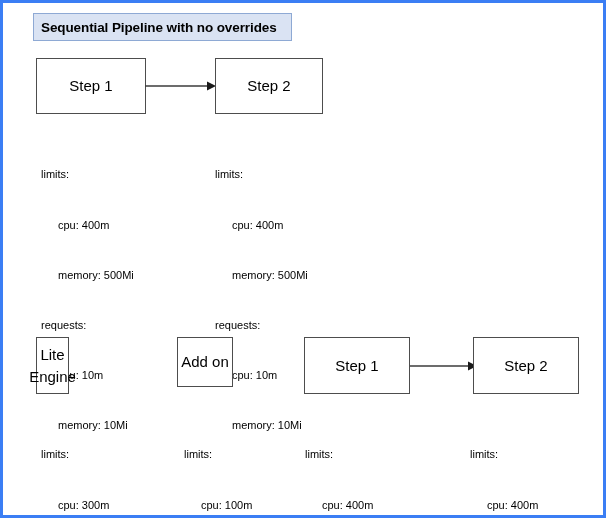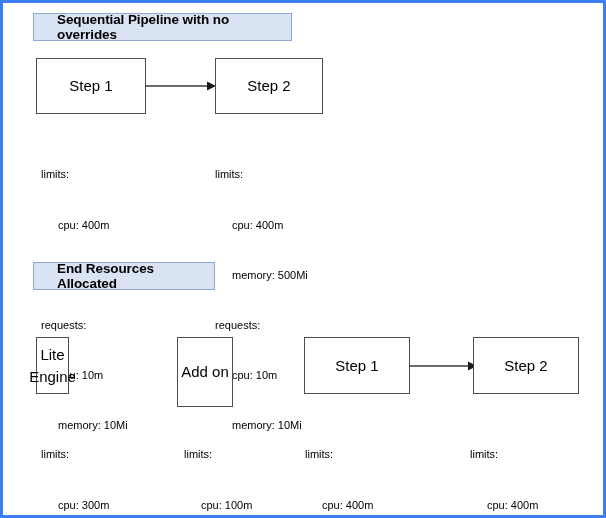--- a/index.html
+++ b/index.html
@@ -22,21 +22,21 @@
   .section-title {
     position: absolute;
     background: #dae3f3;
     border: 1px solid #8ea9d4;
     box-sizing: border-box;
     font-size: 13.5px;
     font-weight: bold;
     color: #000000;
     display: flex;
     align-items: center;
-    padding-left: 23px;
+    padding-left: 7px;
     letter-spacing: -0.1px;
   }
   .node-box {
     position: absolute;
     background: #ffffff;
     border: 1.3px solid #4d4d4d;
     box-sizing: border-box;
     display: flex;
     align-items: center;
     justify-content: center;
@@ -88,28 +88,27 @@
 
   <div class="spec" style="left:212px; top:130px;">
     <div>limits:</div>
     <div><span class="ind"></span><span>cpu: 400m</span></div>
     <div><span class="ind"></span><span>memory: 500Mi</span></div>
     <div>requests:</div>
     <div><span class="ind"></span><span>cpu: 10m</span></div>
     <div><span class="ind"></span><span>memory: 10Mi</span></div>
   </div>
 
-  <div class="section-title" style="left:30px; top:259px; width:182px; height:28px;">End Resources Allocated</div>
 
   <div class="node-box" style="left:33px; top:334px; width:33px; height:57px;">
       <span style="white-space:pre-line">Lite
 Engine</span>
     </div>
 
-  <div class="node-box" style="left:174px; top:334px; width:56px; height:70px;">
+  <div class="node-box" style="left:174px; top:334px; width:56px; height:50px;">
       <span style="white-space:pre-line">Add on</span>
     </div>
 
   <div class="node-box" style="left:301px; top:334px; width:106px; height:57px;">Step 1</div>
 
   <svg class="arrow" style="left:407px; top:356px; width:68px; height:14px;" viewBox="0 0 68 14">
     <line x1="0" y1="7" x2="60" y2="7" stroke="#3b3b3b" stroke-width="1.3"></line>
     <polygon points="58,2.5 67,7 58,11.5" fill="#1a1a1a"></polygon>
   </svg>
 

